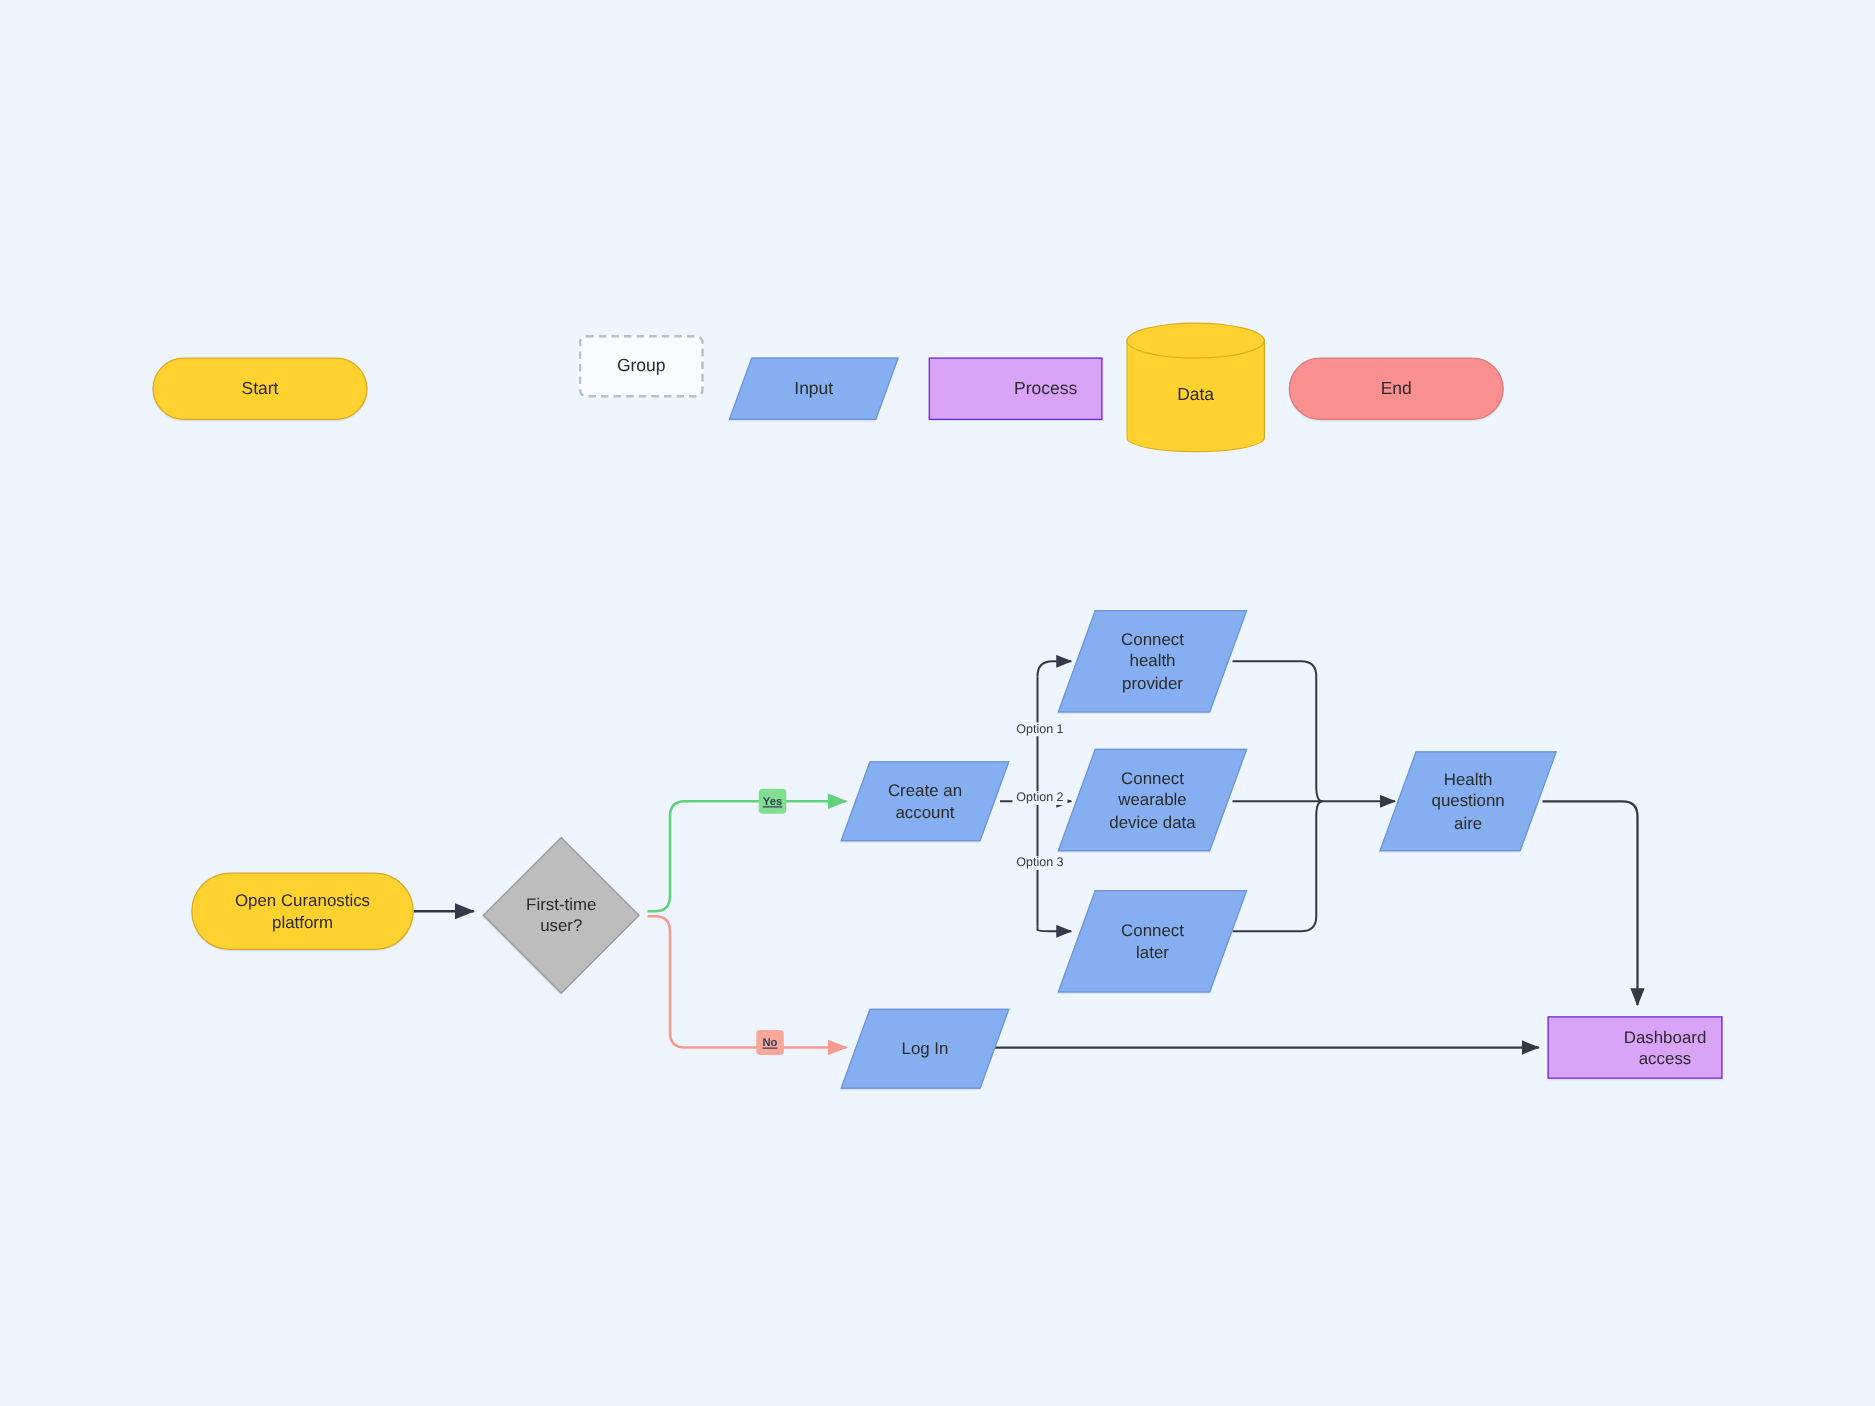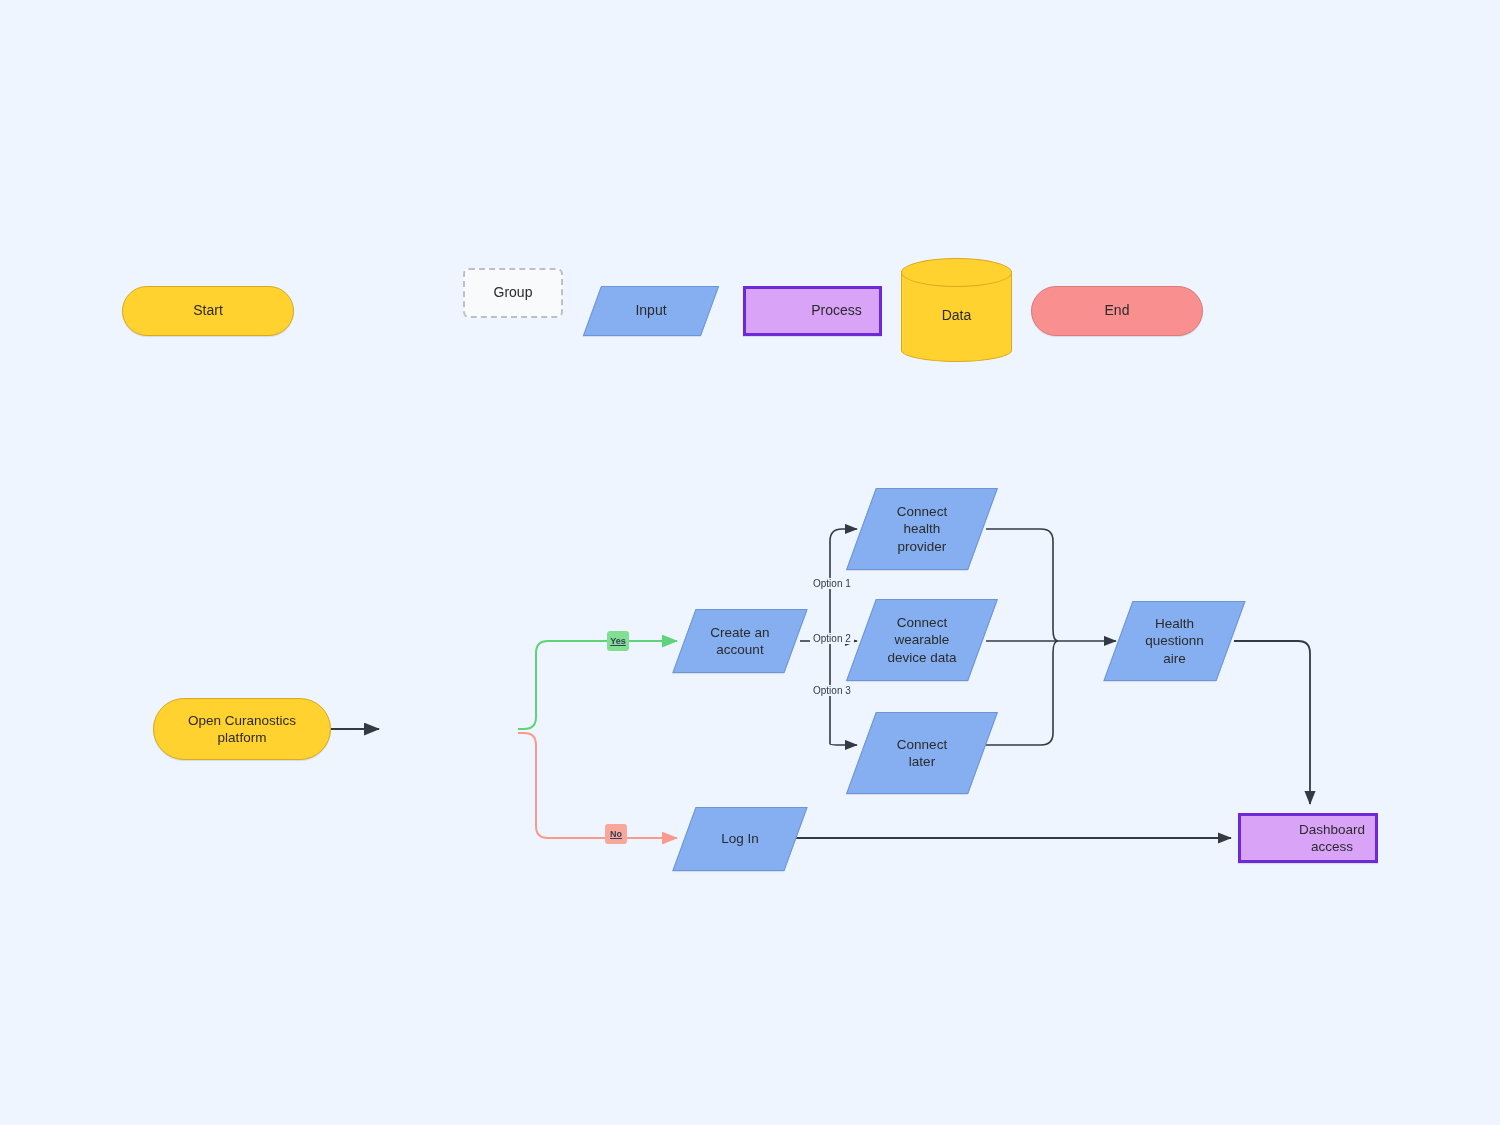--- a/index.html
+++ b/index.html
@@ -40,21 +40,21 @@
     background: #ffd22f;
     box-shadow: 0 1px 1px rgba(0,0,0,.10);
   }
   .shape-stadium-end {
     border-radius: 999px;
     border: 1px solid #d97b7b;
     background: #fa8f8f;
     box-shadow: 0 1px 1px rgba(0,0,0,.10);
   }
   .shape-rect {
-    border: 3px solid #6d28d9;
+    border: 1px solid #6d28d9;
     background: #d9a3f7;
     box-shadow: 0 1px 1px rgba(0,0,0,.10);
     padding-left: 48px;
   }
   .shape-group {
     border: 2px dashed #b9c0c9;
     border-radius: 6px;
     background: #f8fafb;
   }
   .shape-diamond-wrap { background: transparent; }
@@ -201,20 +201,25 @@
 
   <div class="node shape-stadium-end" style="left:1031px; top:286px; width:172px; height:50px; font-size:14px;">
     <span>End</span>
   </div>
 
   <div class="node shape-stadium" style="left:153px; top:698px; width:178px; height:62px; font-size:13.5px;">
     <span>Open Curanostics
 platform</span>
   </div>
 
+  <div class="node shape-diamond-wrap" style="left:388px; top:671px; width:122px; height:122px; font-size:13.5px;">
+    <span class="dia"></span>
+    <span class="dia-label">First-time
+user?</span>
+  </div>
 
   <div class="node shape-para" style="left:684px; top:609px; width:112px; height:64px; font-size:13.5px;">
     <span class="para-bg"></span>
     <span class="para-label">Create an
 account</span>
   </div>
 
   <div class="node shape-para" style="left:684px; top:807px; width:112px; height:64px; font-size:13.5px;">
     <span class="para-bg"></span>
     <span class="para-label">Log In</span>

